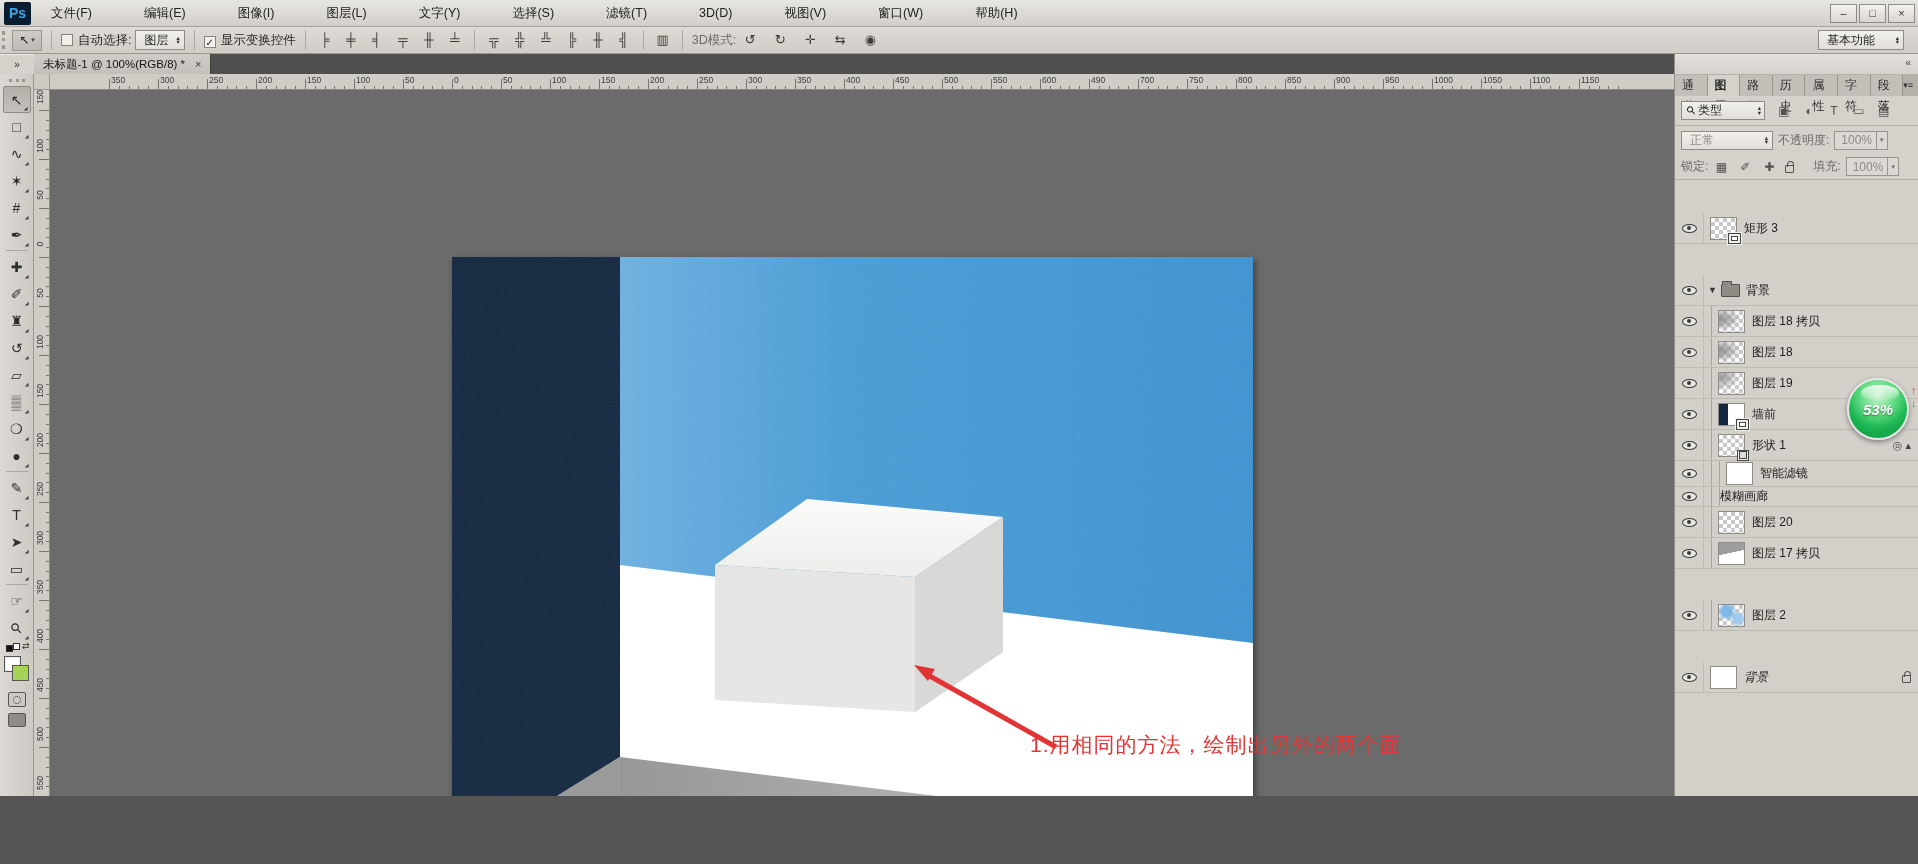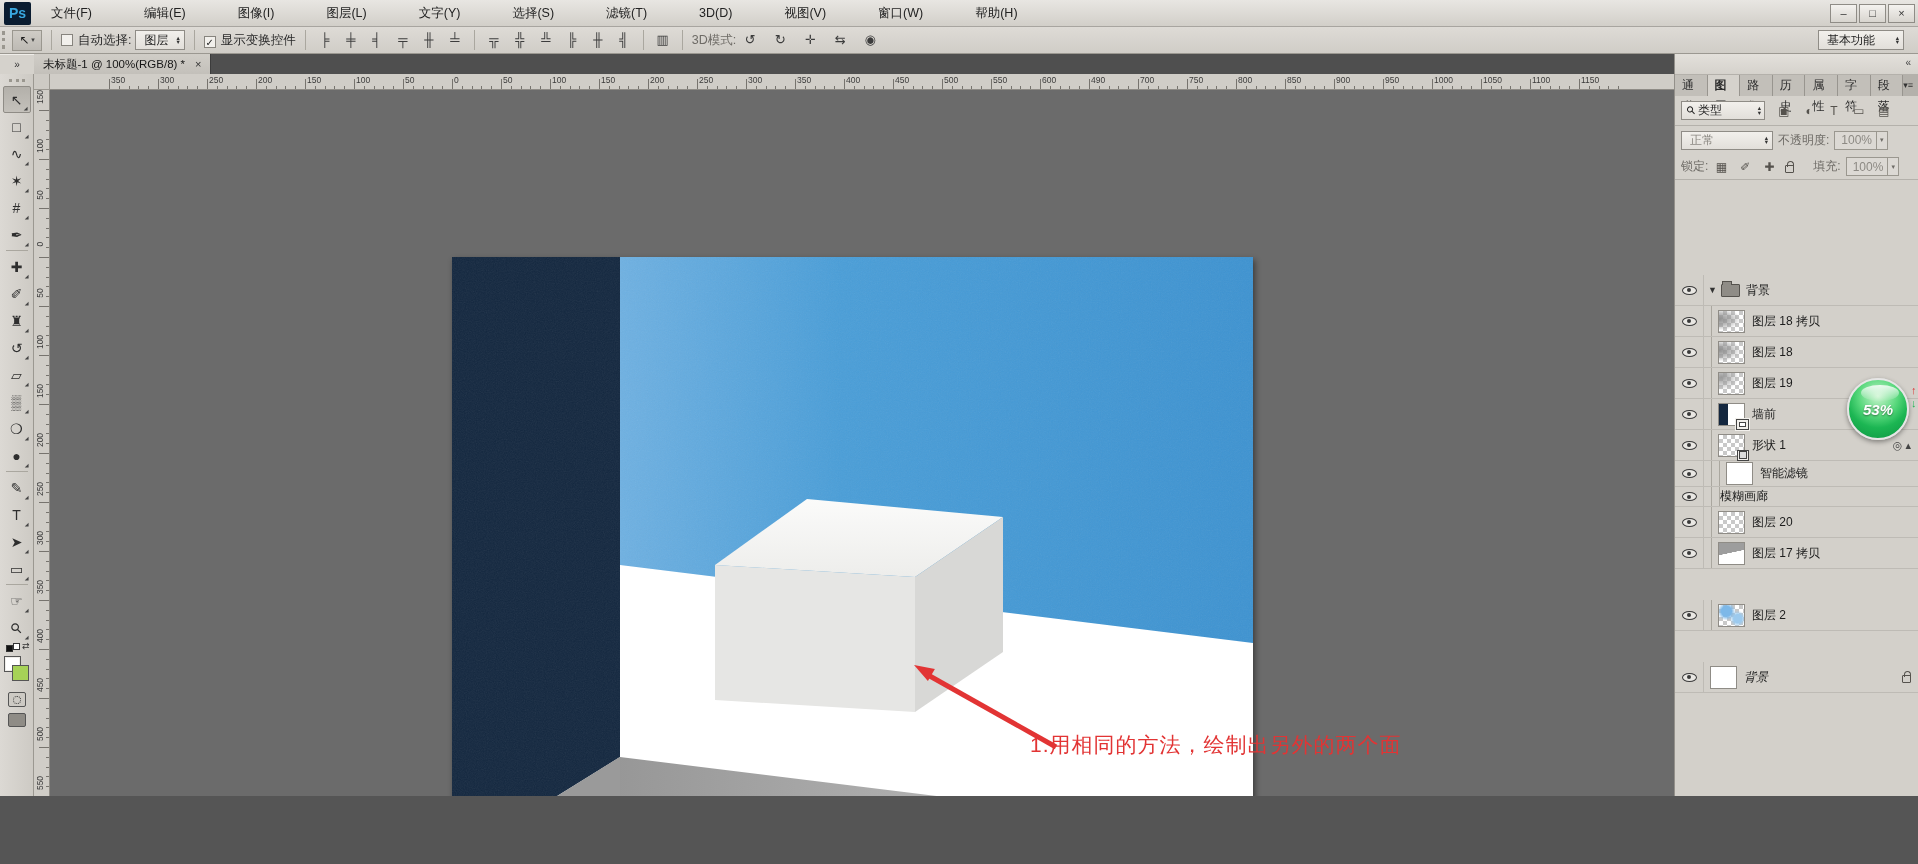--- a/index.html
+++ b/index.html
@@ -714,20 +714,31 @@
           <div class="rp-ico">✚</div>
           <div class="mini-lock"></div>
         </div>
       <span class="rp-lbl" style="margin-left:14px;">填充:</span>
       <div class="opacity-box">
         <span>100%</span>
         <span class="dd-btn">▾</span>
       </div>
     </div>
     <div class="layers" id="layers">
+        <div class="lrow" style="top: 33px; height: 31px;">
+          <div class="eyecell">
+            <div class="eye"></div>
+          </div>
+          <div class="thumb checker">
+            <div class="ovl"></div>
+            <div class="shapebadge"></div>
+          </div>
+          <div class="lname">矩形 3</div>
+          <div class="rowright"></div>
+        </div>
         <div class="lrow" style="top: 95px; height: 31px;">
           <div class="eyecell">
             <div class="eye"></div>
           </div>
           <div class="expand">▼</div>
           <div class="folder"></div>
           <div class="lname">背景</div>
           <div class="rowright"></div>
         </div>
         <div class="lrow" style="top: 126px; height: 31px;">

